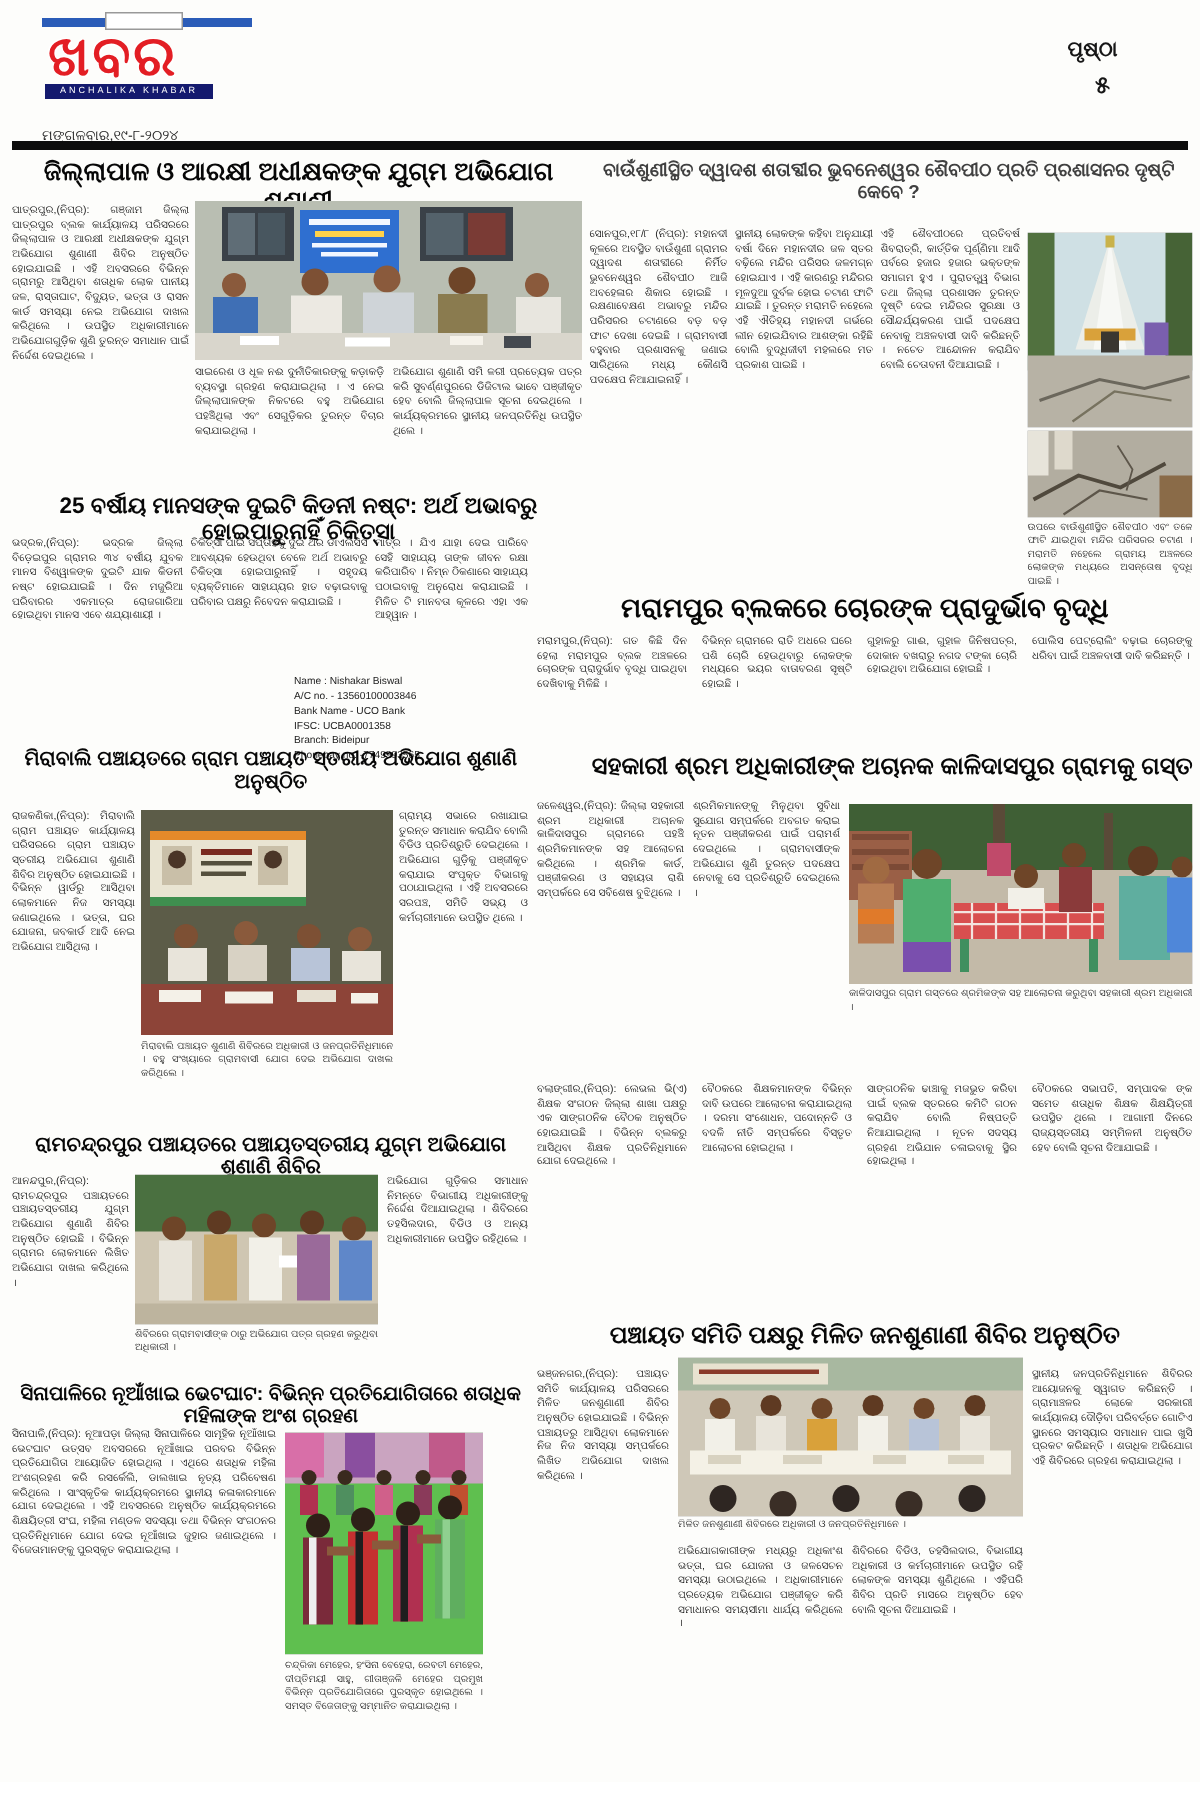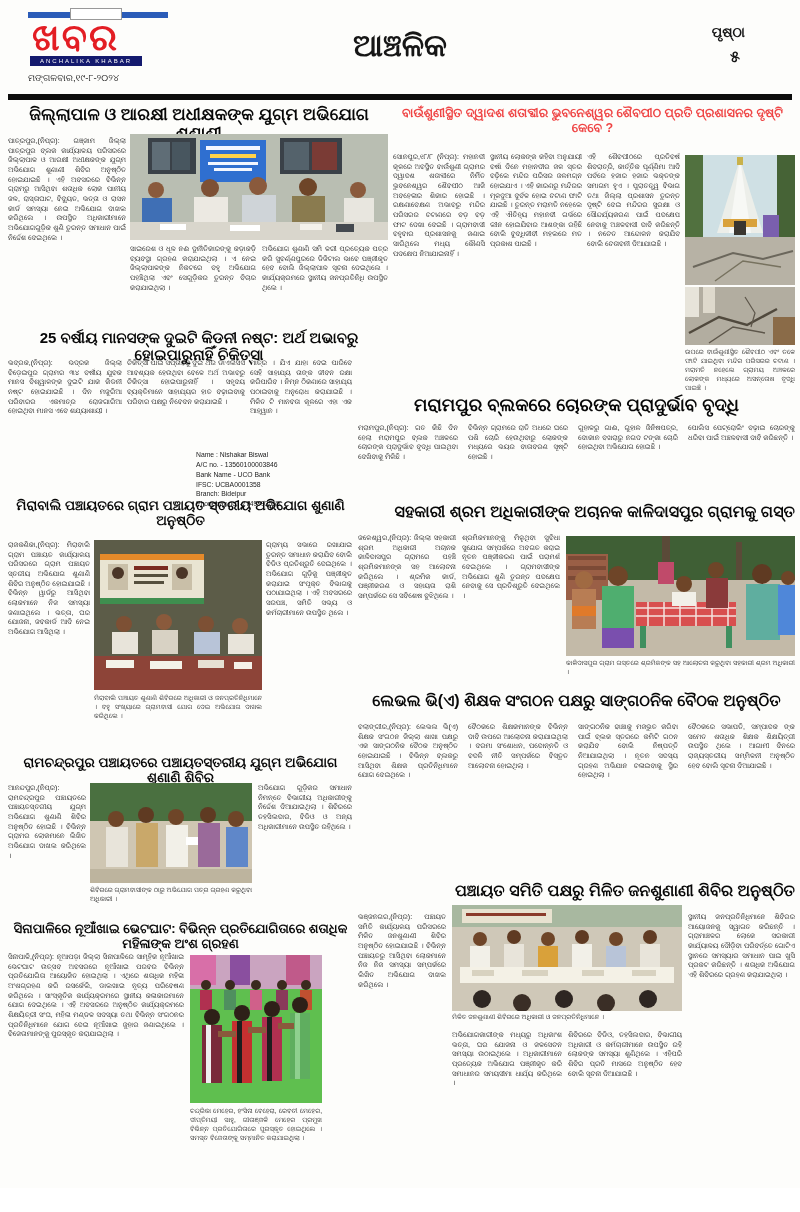--- a/index.html
+++ b/index.html
@@ -8,49 +8,48 @@
 
   .abs { position:absolute; }
 
   
   #masthead-rule { left:8px; top:94px; width:784px; height:6px; background:#0d0d0d; }
   #logo-block { left:28px; top:12px; width:140px; }
   .logo-bar { height:6px; background:#2b5cb8; position:relative; }
   .logo-bar .whitebox { position:absolute; left:42px; top:-4px; width:52px; height:12px; background:#fff; border:1px solid #999; }
   .logo-main { color:#e31e24; font-weight:bold; font-size:37px; line-height:1.0; letter-spacing:2px; text-shadow:1px 1px 0 #fff,-1px -1px 0 #fff; padding:1px 0 0 4px; }
   .logo-navy { background:#141a6e; color:#fff; font-size:6px; letter-spacing:2px; text-align:center; padding:2px 0; width:112px; margin-left:2px; }
-  .logo-date { font-size:9.5px; margin-top:6px; color:#222; }
+  .logo-date { font-size:9.5px; margin-top:19px; color:#222; }
   #section-title { left:0; top:28px; width:800px; text-align:center; font-size:31px; font-weight:bold; }
   #page-label { right:55px; top:24px; text-align:center; font-size:14px; font-weight:bold; }
   #page-number { right:60px; top:48px; text-align:center; font-size:16px; font-weight:bold; }
 
   
   .headline { font-weight:bold; text-align:center; color:#070707; line-height:1.12; }
-  .kicker { font-weight:bold; text-align:center; color:#ef4444; }
+  .kicker { font-weight:bold; text-align:center; color:#404040; }
   .col { font-size:7px; line-height:1.38; text-align:justify; color:#202020; overflow:hidden; word-break:break-word; }
   .caption { font-size:6.6px; line-height:1.35; text-align:justify; color:#2a2a2a; overflow:hidden; }
   .bank { font-size:6.8px; line-height:1.45; color:#222; font-family:"Liberation Sans",sans-serif; }
   .photo { overflow:hidden; background:#ccc; }
   .photo svg { display:block; }
   #footer-rule { left:8px; top:1198px; width:784px; height:2px; background:#111; }
 </style>
 </head>
 <body>
 
 <div id="page">
 
   <div class="abs" id="logo-block">
     <div class="logo-bar">
         <span class="whitebox"></span>
       </div>
     <div class="logo-main">ଖବର</div>
     <div class="logo-navy">ANCHALIKA KHABAR</div>
     <div class="logo-date">ମଙ୍ଗଳବାର,୧୯-୮-୨୦୨୪</div>
   </div>
-  <div class="abs" id="section-title">ଆଞ୍ଚଳିକ</div>
   <div class="abs" id="page-label">ପୃଷ୍ଠା</div>
   <div class="abs" id="page-number">୫</div>
   <div class="abs" id="masthead-rule"></div>
 
   <div class="abs headline" style="left:8px;top:105px;width:382px;font-size:17px;">ଜିଲ୍ଲାପାଳ ଓ ଆରକ୍ଷୀ ଅଧୀକ୍ଷକଙ୍କ ଯୁଗ୍ମ ଅଭିଯୋଗ ଶୁଣାଣୀ</div>
   <div class="abs col" style="left:8px;top:136px;width:118px;height:172px;">ପାତ୍ରପୁର,(ନିପ୍ର): ଗଞ୍ଜାମ ଜିଲ୍ଲା ପାତ୍ରପୁର ବ୍ଲକ କାର୍ଯ୍ୟାଳୟ ପରିସରରେ ଜିଲ୍ଲାପାଳ ଓ ଆରକ୍ଷୀ ଅଧୀକ୍ଷକଙ୍କ ଯୁଗ୍ମ ଅଭିଯୋଗ ଶୁଣାଣୀ ଶିବିର ଅନୁଷ୍ଠିତ ହୋଇଯାଇଛି । ଏହି ଅବସରରେ ବିଭିନ୍ନ ଗ୍ରାମରୁ ଆସିଥିବା ଶତାଧିକ ଲୋକ ପାନୀୟ ଜଳ, ରାସ୍ତାଘାଟ, ବିଦ୍ୟୁତ, ଭତ୍ତା ଓ ରାସନ କାର୍ଡ ସମସ୍ୟା ନେଇ ଅଭିଯୋଗ ଦାଖଲ କରିଥିଲେ । ଉପସ୍ଥିତ ଅଧିକାରୀମାନେ ଅଭିଯୋଗଗୁଡ଼ିକ ଶୁଣି ତୁରନ୍ତ ସମାଧାନ ପାଇଁ ନିର୍ଦ୍ଦେଶ ଦେଇଥିଲେ ।</div>
   <div class="abs photo" style="left:130px;top:134px;width:258px;height:106px;">
     <svg width="258" height="106" viewBox="0 0 258 106">
       <rect width="258" height="106" fill="#b9beb2"></rect>
       <rect x="18" y="4" width="48" height="36" fill="#3a4148"></rect>
@@ -198,21 +197,20 @@
         <rect x="180" y="48" width="34" height="56" fill="#5fae9f"></rect>
       <circle cx="150" cy="34" r="8" fill="#6e4528"></circle>
         <rect x="140" y="42" width="22" height="30" fill="#8a3a3a"></rect>
       <circle cx="222" cy="42" r="7" fill="#6e4528"></circle>
         <rect x="212" y="49" width="17" height="50" fill="#4f87d9"></rect>
       <rect x="92" y="26" width="16" height="22" fill="#c04a6a"></rect>
     </svg>
   </div>
   <div class="abs caption" style="left:566px;top:659px;width:229px;height:28px;">କାଳିଦାସପୁର ଗ୍ରାମ ଗସ୍ତରେ ଶ୍ରମିକଙ୍କ ସହ ଆଲୋଚନା କରୁଥିବା ସହକାରୀ ଶ୍ରମ ଅଧିକାରୀ ।</div>
 
-  <div class="abs headline" style="left:358px;top:692px;width:437px;font-size:16px;">ଲେଭଲ ଭି(ଏ) ଶିକ୍ଷକ ସଂଗଠନ ପକ୍ଷରୁ ସାଙ୍ଗଠନିକ ବୈଠକ ଅନୁଷ୍ଠିତ</div>
   <div class="abs col" style="left:358px;top:722px;width:100px;height:148px;">ବଲାଙ୍ଗୀର,(ନିପ୍ର): ଲେଭଲ ଭି(ଏ) ଶିକ୍ଷକ ସଂଗଠନ ଜିଲ୍ଲା ଶାଖା ପକ୍ଷରୁ ଏକ ସାଙ୍ଗଠନିକ ବୈଠକ ଅନୁଷ୍ଠିତ ହୋଇଯାଇଛି । ବିଭିନ୍ନ ବ୍ଲକରୁ ଆସିଥିବା ଶିକ୍ଷକ ପ୍ରତିନିଧିମାନେ ଯୋଗ ଦେଇଥିଲେ ।</div>
   <div class="abs col" style="left:468px;top:722px;width:100px;height:148px;">ବୈଠକରେ ଶିକ୍ଷକମାନଙ୍କ ବିଭିନ୍ନ ଦାବି ଉପରେ ଆଲୋଚନା କରାଯାଇଥିଲା । ଦରମା ସଂଶୋଧନ, ପଦୋନ୍ନତି ଓ ବଦଳି ନୀତି ସମ୍ପର୍କରେ ବିସ୍ତୃତ ଆଲୋଚନା ହୋଇଥିଲା ।</div>
   <div class="abs col" style="left:578px;top:722px;width:100px;height:148px;">ସାଙ୍ଗଠନିକ ଢାଞ୍ଚାକୁ ମଜଭୁତ କରିବା ପାଇଁ ବ୍ଲକ ସ୍ତରରେ କମିଟି ଗଠନ କରାଯିବ ବୋଲି ନିଷ୍ପତ୍ତି ନିଆଯାଇଥିଲା । ନୂତନ ସଦସ୍ୟ ଗ୍ରହଣ ଅଭିଯାନ ଚଳାଇବାକୁ ସ୍ଥିର ହୋଇଥିଲା ।</div>
   <div class="abs col" style="left:688px;top:722px;width:107px;height:148px;">ବୈଠକରେ ସଭାପତି, ସମ୍ପାଦକ ଙ୍କ ସମେତ ଶତାଧିକ ଶିକ୍ଷକ ଶିକ୍ଷୟିତ୍ରୀ ଉପସ୍ଥିତ ଥିଲେ । ଆଗାମୀ ଦିନରେ ରାଜ୍ୟସ୍ତରୀୟ ସମ୍ମିଳନୀ ଅନୁଷ୍ଠିତ ହେବ ବୋଲି ସୂଚନା ଦିଆଯାଇଛି ।</div>
 
   <div class="abs headline" style="left:8px;top:755px;width:345px;font-size:13.5px;">ରାମଚନ୍ଦ୍ରପୁର ପଞ୍ଚାୟତରେ ପଞ୍ଚାୟତସ୍ତରୀୟ ଯୁଗ୍ମ ଅଭିଯୋଗ ଶୁଣାଣି ଶିବିର</div>
   <div class="abs col" style="left:8px;top:783px;width:78px;height:130px;">ଆନନ୍ଦପୁର,(ନିପ୍ର): ରାମଚନ୍ଦ୍ରପୁର ପଞ୍ଚାୟତରେ ପଞ୍ଚାୟତସ୍ତରୀୟ ଯୁଗ୍ମ ଅଭିଯୋଗ ଶୁଣାଣି ଶିବିର ଅନୁଷ୍ଠିତ ହୋଇଛି । ବିଭିନ୍ନ ଗ୍ରାମର ଲୋକମାନେ ଲିଖିତ ଅଭିଯୋଗ ଦାଖଲ କରିଥିଲେ ।</div>
   <div class="abs photo" style="left:90px;top:783px;width:162px;height:100px;">
     <svg width="162" height="100" viewBox="0 0 162 100">
       <rect width="162" height="100" fill="#cfc6b2"></rect>
@@ -265,21 +263,21 @@
       <circle cx="110" cy="50" r="8" fill="#2e2018"></circle>
         <rect x="100" y="58" width="20" height="66" fill="#5fae5f"></rect>
         <rect x="105" y="58" width="5" height="66" fill="#8fd08f"></rect>
       <rect x="28" y="76" width="18" height="6" fill="#8a5a3c"></rect>
         <rect x="58" y="72" width="18" height="6" fill="#8a5a3c"></rect>
         <rect x="88" y="68" width="16" height="6" fill="#8a5a3c"></rect>
     </svg>
   </div>
   <div class="abs caption" style="left:190px;top:1107px;width:132px;height:86px;">ଚନ୍ଦ୍ରିକା ମେହେର, ହଂସିନା ବେହେରା, ରେବତୀ ମେହେର, ଦୀପ୍ତିମୟୀ ସାହୁ, ଗୀତାଞ୍ଜଳି ମେହେର ପ୍ରମୁଖ ବିଭିନ୍ନ ପ୍ରତିଯୋଗିତାରେ ପୁରସ୍କୃତ ହୋଇଥିଲେ । ସମସ୍ତ ବିଜେତାଙ୍କୁ ସମ୍ମାନିତ କରାଯାଇଥିଲା ।</div>
 
-  <div class="abs headline" style="left:358px;top:882px;width:437px;font-size:16px;text-align:right;">ପଞ୍ଚାୟତ ସମିତି ପକ୍ଷରୁ ମିଳିତ ଜନଶୁଣାଣୀ ଶିବିର ଅନୁଷ୍ଠିତ</div>
+  <div class="abs headline" style="left:358px;top:882px;width:437px;font-size:16px;">ପଞ୍ଚାୟତ ସମିତି ପକ୍ଷରୁ ମିଳିତ ଜନଶୁଣାଣୀ ଶିବିର ଅନୁଷ୍ଠିତ</div>
   <div class="abs col" style="left:358px;top:912px;width:88px;height:283px;">ଭଞ୍ଜନଗର,(ନିପ୍ର): ପଞ୍ଚାୟତ ସମିତି କାର୍ଯ୍ୟାଳୟ ପରିସରରେ ମିଳିତ ଜନଶୁଣାଣୀ ଶିବିର ଅନୁଷ୍ଠିତ ହୋଇଯାଇଛି । ବିଭିନ୍ନ ପଞ୍ଚାୟତରୁ ଆସିଥିବା ଲୋକମାନେ ନିଜ ନିଜ ସମସ୍ୟା ସମ୍ପର୍କରେ ଲିଖିତ ଅଭିଯୋଗ ଦାଖଲ କରିଥିଲେ ।</div>
   <div class="abs photo" style="left:452px;top:905px;width:230px;height:106px;">
     <svg width="230" height="106" viewBox="0 0 230 106">
       <rect width="230" height="106" fill="#cfc8b8"></rect>
       <rect x="0" y="0" width="230" height="22" fill="#a8b8a0"></rect>
       <rect x="10" y="4" width="90" height="14" fill="#e8e2d0"></rect>
         <rect x="14" y="8" width="80" height="3" fill="#8a3a2a"></rect>
       <circle cx="28" cy="34" r="7" fill="#6e4528"></circle>
         <rect x="18" y="41" width="20" height="22" fill="#f2f0e8"></rect>
       <circle cx="62" cy="32" r="7" fill="#5f3a22"></circle>

